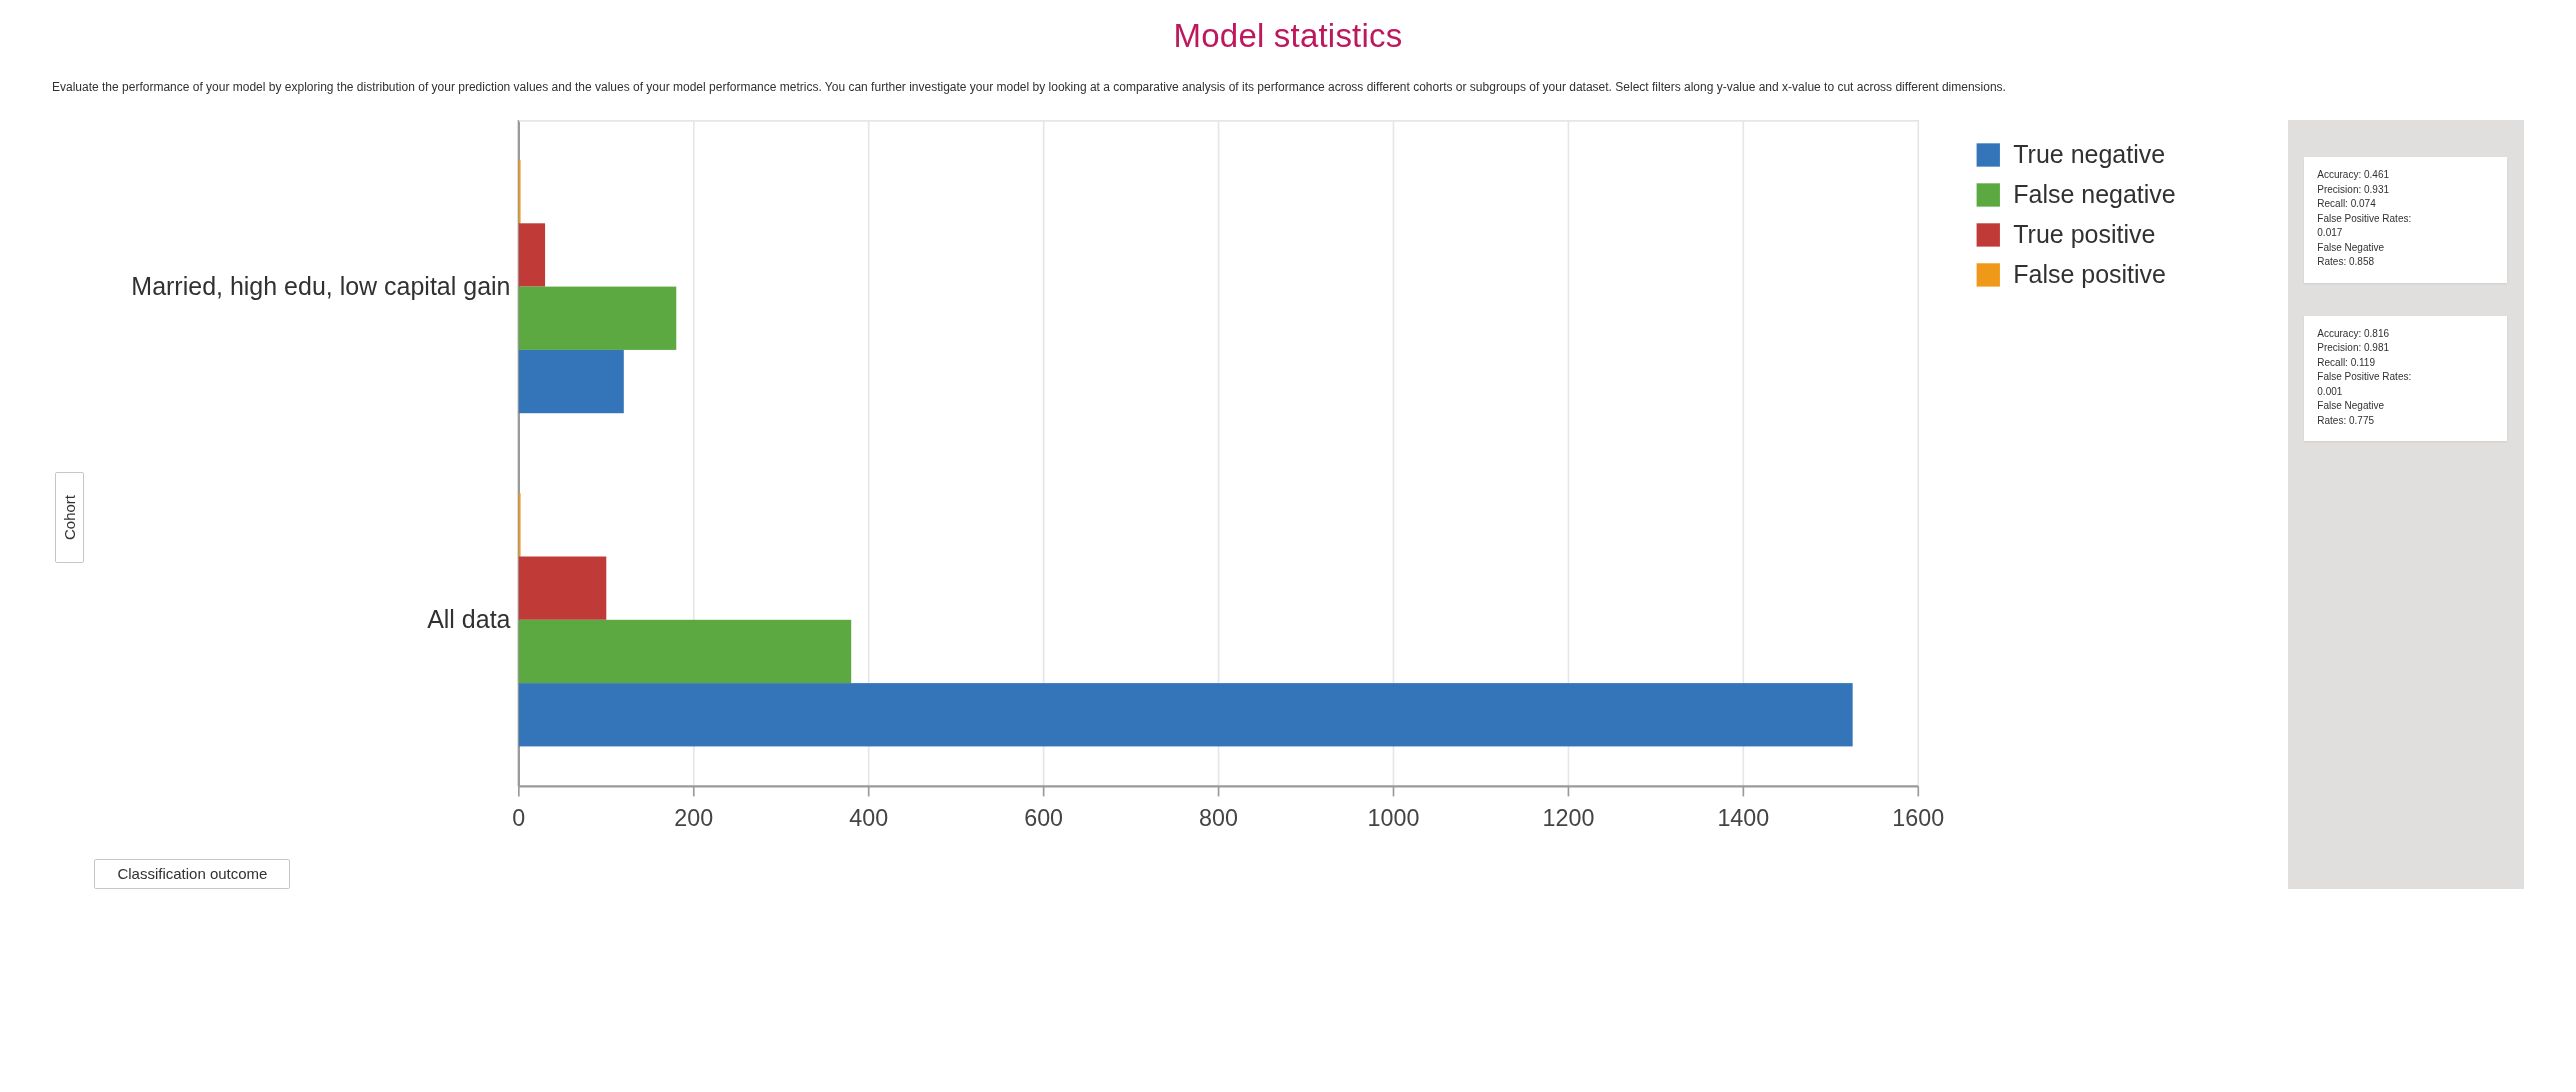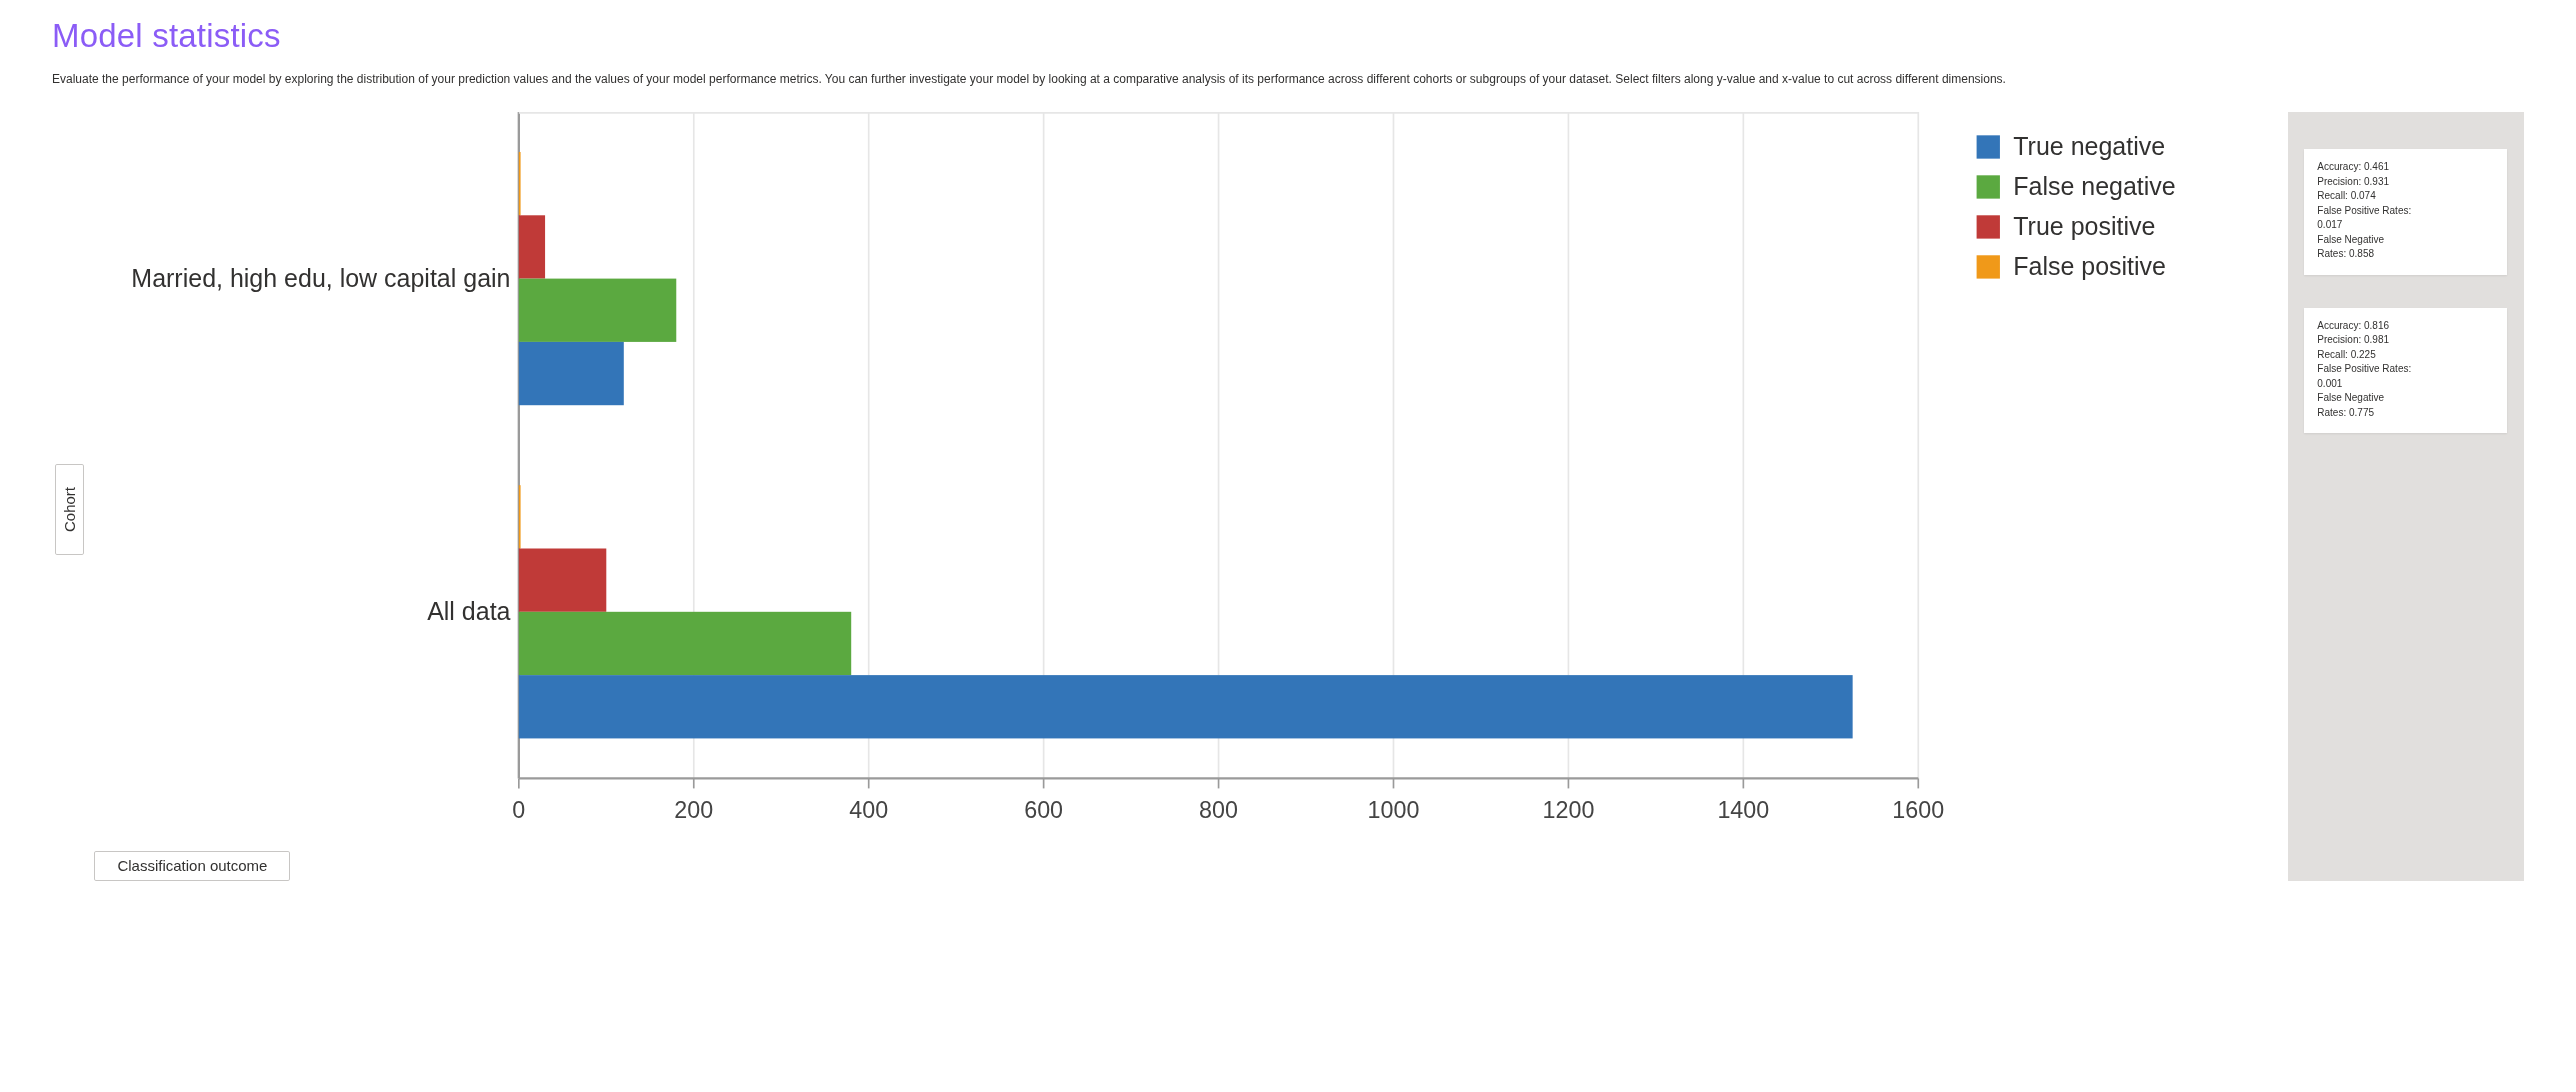--- a/index.html
+++ b/index.html
@@ -8,23 +8,24 @@
     background: #ffffff;
     font-family: "Segoe UI", -apple-system, "Helvetica Neue", Arial, sans-serif;
     color: #323130;
   }
   .page {
     padding: 16.7px 52px 37px 52px;
   }
   h1.page-title {
     font-size: 33px;
     font-weight: 400;
-    margin: 0 0 16px 0;
-    color: #8b5cf6;
+    margin: 0 0 24px 0;
+    color: #be185d;
     letter-spacing: 0.2px;
+    text-align: center;
   }
   p.page-desc {
     font-size: 12px;
     line-height: 1.45;
     margin: 0 0 24px 0;
     color: #323130;
     max-width: 100%;
   }
 
   .content-row {
@@ -218,21 +219,21 @@
         <div class="stat-line"><span>Precision</span>: <span>0.931</span></div>
         <div class="stat-line"><span>Recall</span>: <span>0.074</span></div>
         <div class="stat-line">False Positive Rates:</div>
         <div class="stat-line">0.017</div>
         <div class="stat-line">False Negative</div>
         <div class="stat-line">Rates: <span>0.858</span></div>
       </div>
       <div class="stats-card">
         <div class="stat-line"><span>Accuracy</span>: <span>0.816</span></div>
         <div class="stat-line"><span>Precision</span>: <span>0.981</span></div>
-        <div class="stat-line"><span>Recall</span>: <span>0.225</span></div>
+        <div class="stat-line"><span>Recall</span>: <span>0.119</span></div>
         <div class="stat-line">False Positive Rates:</div>
         <div class="stat-line">0.001</div>
         <div class="stat-line">False Negative</div>
         <div class="stat-line">Rates: <span>0.775</span></div>
       </div>
     </div>
 
   </div>
 </div>
 

